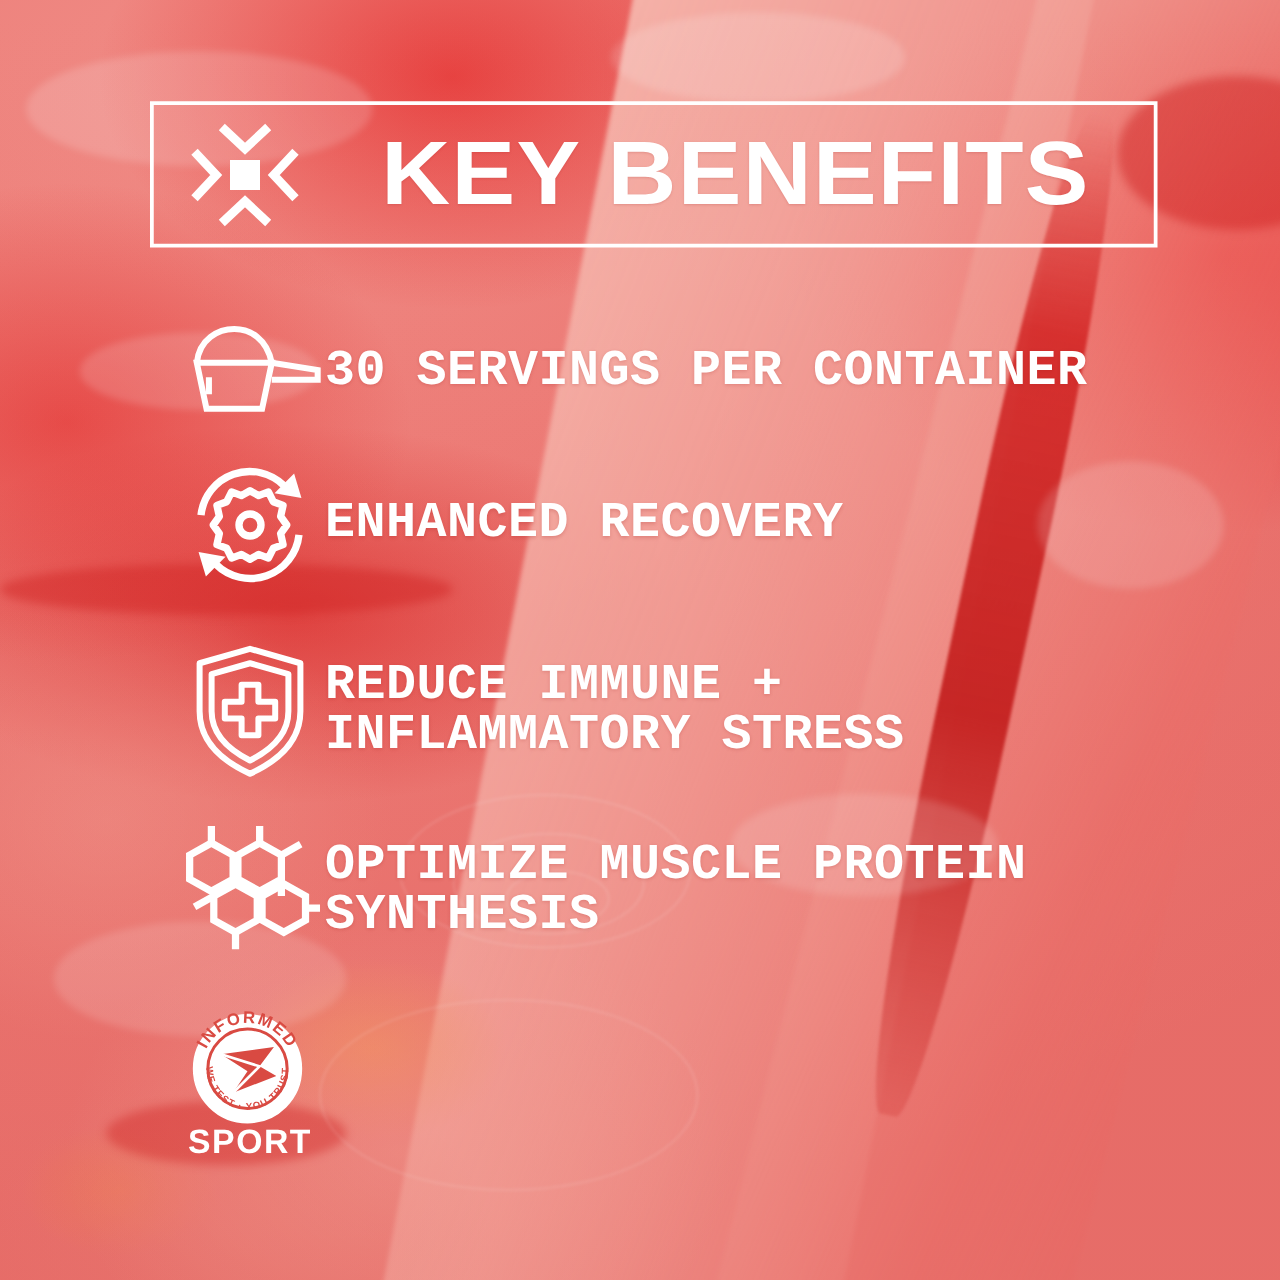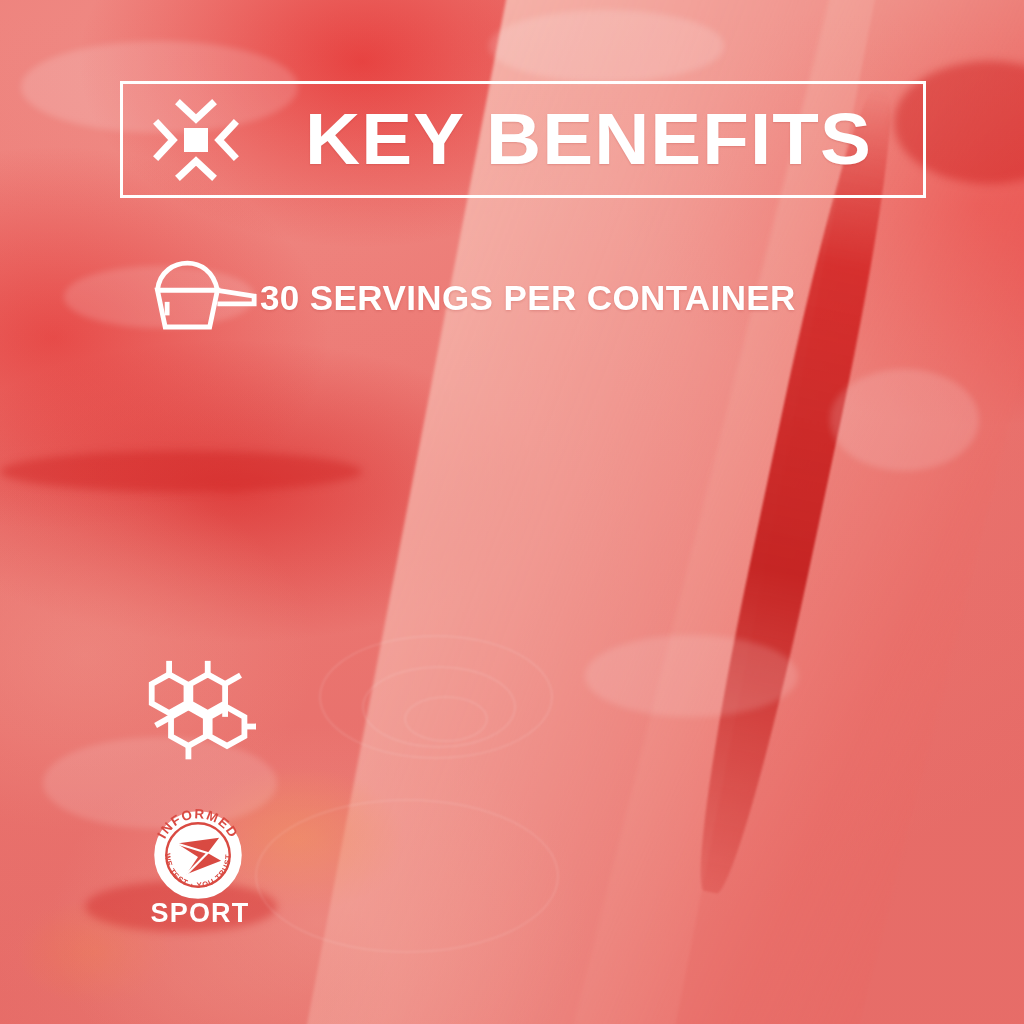--- a/index.html
+++ b/index.html
@@ -73,23 +73,23 @@
     transform:scaleX(1.06);transform-origin:left center;
     text-shadow:0 1px 2px rgba(150,20,20,.18);
   }
 
   
   .benefit{position:absolute;left:140px;width:780px;display:flex;align-items:center;}
   .benefit .ico{
     width:120px;flex:0 0 120px;display:flex;align-items:center;justify-content:center;
   }
   .benefit .txt{
-    color:#fff;font-size:35px;line-height:40px;font-weight:bold;
+    color:#fff;font-size:40px;line-height:40px;font-weight:bold;
     letter-spacing:.4px;
-    font-family:Liberation Sans, sans-serif;
+    font-family:Liberation Mono, monospace;
     text-shadow:0 1px 3px rgba(150,22,22,.20);
     white-space:pre-line;
   }
   #row0{top:252px;height:92px;}
   #row1{top:370px;height:100px;}
   #row2{top:512px;height:114px;}
   #row3{top:656px;height:114px;}
   #row4{top:796px;height:142px;}
 
   
@@ -151,40 +151,70 @@
           <path d="M16 32 L24 70 L70 70 L78 32 Z"></path>
           <path d="M16 32 C18 12 34 4 47 4 C60 4 74 12 78 32"></path>
           <path d="M78 32 L116 38 L116 46 L78 46"></path>
           <line x1="26" y1="44" x2="26" y2="58"></line>
         </g>
       </svg>
     </div>
     <div class="txt">30 SERVINGS PER CONTAINER</div>
   </div>
 
-
+  <div class="benefit" id="row1">
+    <div class="ico">
+      <svg viewBox="0 0 100 100" width="98" height="98" aria-hidden="true">
+        <g fill="none" stroke="#ffffff" stroke-width="6" stroke-linecap="butt">
+          <path d="M10 42 A40 40 0 0 1 78 18"></path>
+          <path d="M90 58 A40 40 0 0 1 22 82"></path>
+        </g>
+        <polygon points="86,8 92,28 70,24" fill="#ffffff"></polygon>
+        <polygon points="14,92 8,72 30,76" fill="#ffffff"></polygon>
+        <path fill="none" stroke="#ffffff" stroke-width="6" stroke-linejoin="round" d="M50 22 L57 26 L65 23 L69 31 L77 34 L75 43 L80 50 L75 57 L77 66 L69 69 L65 77 L57 74 L50 78 L43 74 L35 77 L31 69 L23 66 L25 57 L20 50 L25 43 L23 34 L31 31 L35 23 L43 26 Z"></path>
+        <circle cx="50" cy="50" r="9" fill="none" stroke="#ffffff" stroke-width="6"></circle>
+      </svg>
+    </div>
+    <div class="txt">ENHANCED RECOVERY</div>
+  </div>
+
+  <div class="benefit" id="row2">
+    <div class="ico">
+      <svg viewBox="0 0 100 112" width="96" height="108" aria-hidden="true">
+        <g fill="none" stroke="#ffffff" stroke-width="5" stroke-linejoin="round">
+          <path d="M50 4 L92 16 L92 56 C92 82 72 98 50 108 C28 98 8 82 8 56 L8 16 Z"></path>
+          <path d="M50 16 L82 25 L82 56 C82 76 66 89 50 97 C34 89 18 76 18 56 L18 25 Z"></path>
+          <path d="M43 34 L57 34 L57 48 L71 48 L71 62 L57 62 L57 76 L43 76 L43 62 L29 62 L29 48 L43 48 Z"></path>
+        </g>
+      </svg>
+    </div>
+    <div class="txt">REDUCE IMMUNE +
+INFLAMMATORY STRESS</div>
+  </div>
 
   <div class="benefit" id="row3">
     <div class="ico">
       <svg viewBox="0 0 116 116" width="112" height="112" aria-hidden="true">
         <g fill="none" stroke="#ffffff" stroke-width="6" stroke-linejoin="miter" stroke-linecap="butt">
           <polygon points="8,28 26,18 44,28 44,48 26,58 8,48"></polygon>
           <polygon points="48,28 66,18 84,28 84,48 66,58 48,48"></polygon>
           <polygon points="28,62 46,52 64,62 64,82 46,92 28,82"></polygon>
           <polygon points="68,62 86,52 104,62 104,82 86,92 68,82"></polygon>
           <line x1="26" y1="18" x2="26" y2="4"></line>
           <line x1="66" y1="18" x2="66" y2="4"></line>
           <line x1="84" y1="28" x2="100" y2="19"></line>
           <line x1="84" y1="48" x2="84" y2="62"></line>
           <line x1="28" y1="62" x2="12" y2="71"></line>
           <line x1="46" y1="92" x2="46" y2="106"></line>
           <line x1="104" y1="72" x2="116" y2="72"></line>
         </g>
       </svg>
     </div>
+    <div class="txt">OPTIMIZE MUSCLE PROTEIN
+SYNTHESIS</div>
   </div>
 
   <div class="benefit" id="row4">
     <div class="ico">
       <div class="is-badge">
         <svg viewBox="0 0 104 104" width="100" height="100" aria-hidden="true">
           <defs>
             <path id="arcTop" d="M 14 52 A 38 38 0 0 1 90 52"></path>
             <path id="arcBot" d="M 18 52 A 34 34 0 0 0 86 52"></path>
           </defs>

